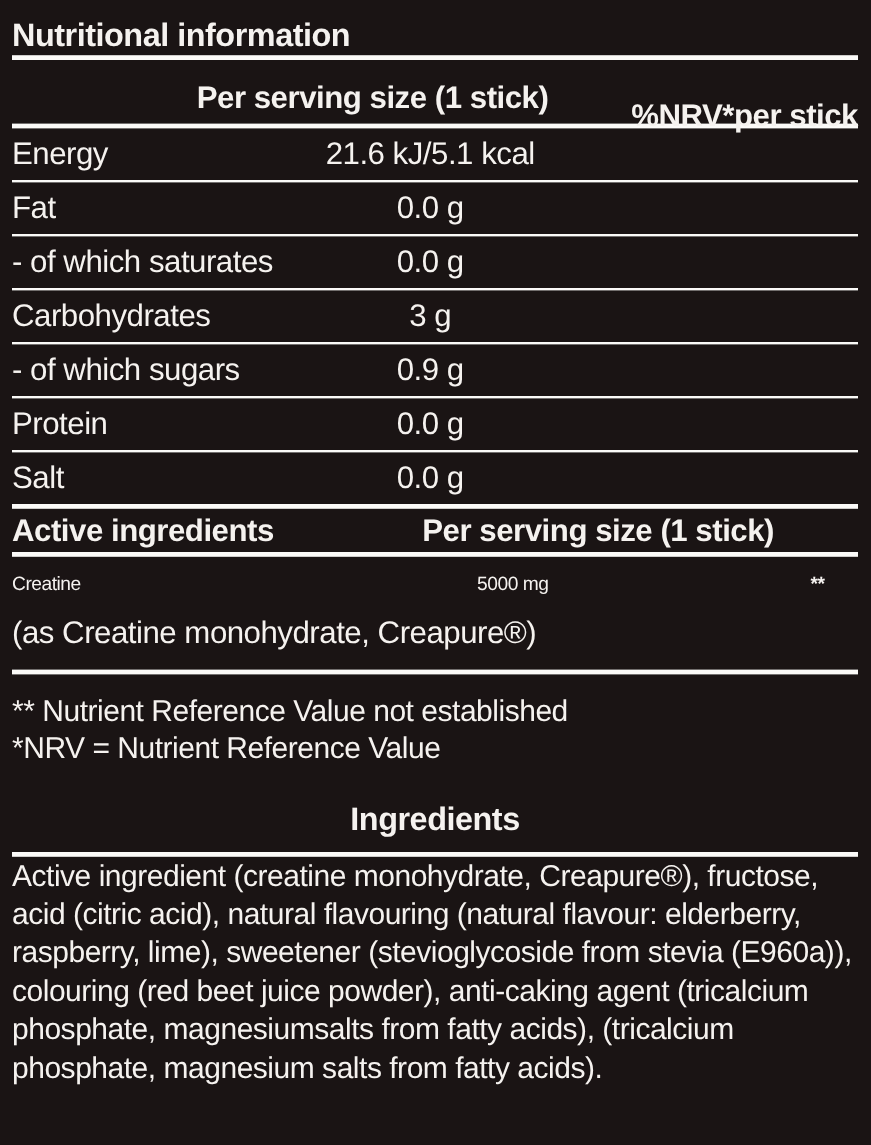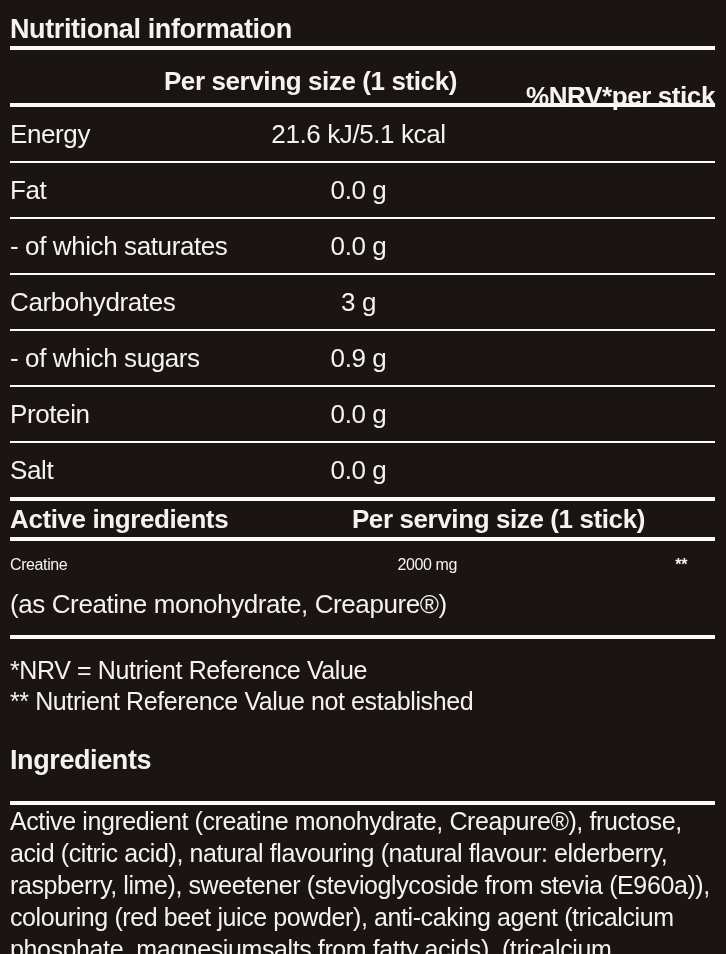--- a/index.html
+++ b/index.html
@@ -39,21 +39,21 @@
     align-items: center;
     font-weight: 700;
     font-size: 26px;
   }
   .hdr .serv { text-align: right; }
   .hdr .nrv  { text-align: right; margin-top: 31px; }
 
   .nrow {
     display: grid;
     grid-template-columns: 250px 197px 258px;
-    height: 54px;
+    height: 43px;
     align-items: center;
     font-size: 26px;
   }
   .nrow .val { text-align: center; white-space: nowrap; }
 
   .ahdr {
     display: grid;
     grid-template-columns: 260px 1fr;
     height: 36px;
     align-items: center;
@@ -85,21 +85,22 @@
     font-size: 25px;
     line-height: 31px;
   }
 
   .ing-head {
     margin-top: 26px;
     font-size: 27px;
     font-weight: 700;
     height: 34px;
     line-height: 34px;
-    padding-bottom: 24px;
+    padding-bottom: 10px;
+    text-align: center;
   }
 
   .para {
     margin-top: 0;
     font-size: 25px;
     line-height: 32px;
   }
 </style>
 </head>
 <body>
@@ -169,30 +170,30 @@
 
   <div class="ahdr">
     <div>Active ingredients</div>
     <div class="serv">Per serving size (1 stick)</div>
   </div>
 
   <div class="rule thick"></div>
 
   <div class="crow">
     <div>Creatine</div>
-    <div class="val">2000 mg</div>
+    <div class="val">5000 mg</div>
     <div class="nrv">**</div>
   </div>
   <div class="csub">(as Creatine monohydrate, Creapure®)</div>
 
   <div class="rule thick"></div>
 
   <div class="fnotes">
+    <div>** Nutrient Reference Value not established</div>
     <div>*NRV = Nutrient Reference Value</div>
-    <div>** Nutrient Reference Value not established</div>
   </div>
 
   <div class="ing-head">Ingredients</div>
 
   <div class="rule thick"></div>
 
   <div class="para">Active ingredient (creatine monohydrate, Creapure®), fructose, acid (citric acid), natural flavouring (natural flavour: elderberry, raspberry, lime), sweetener (stevioglycoside from stevia (E960a)), colouring (red beet juice powder), anti-caking agent (tricalcium phosphate, magnesiumsalts from fatty acids), (tricalcium phosphate, magnesium salts from fatty acids).</div>
 
 </div>
 

